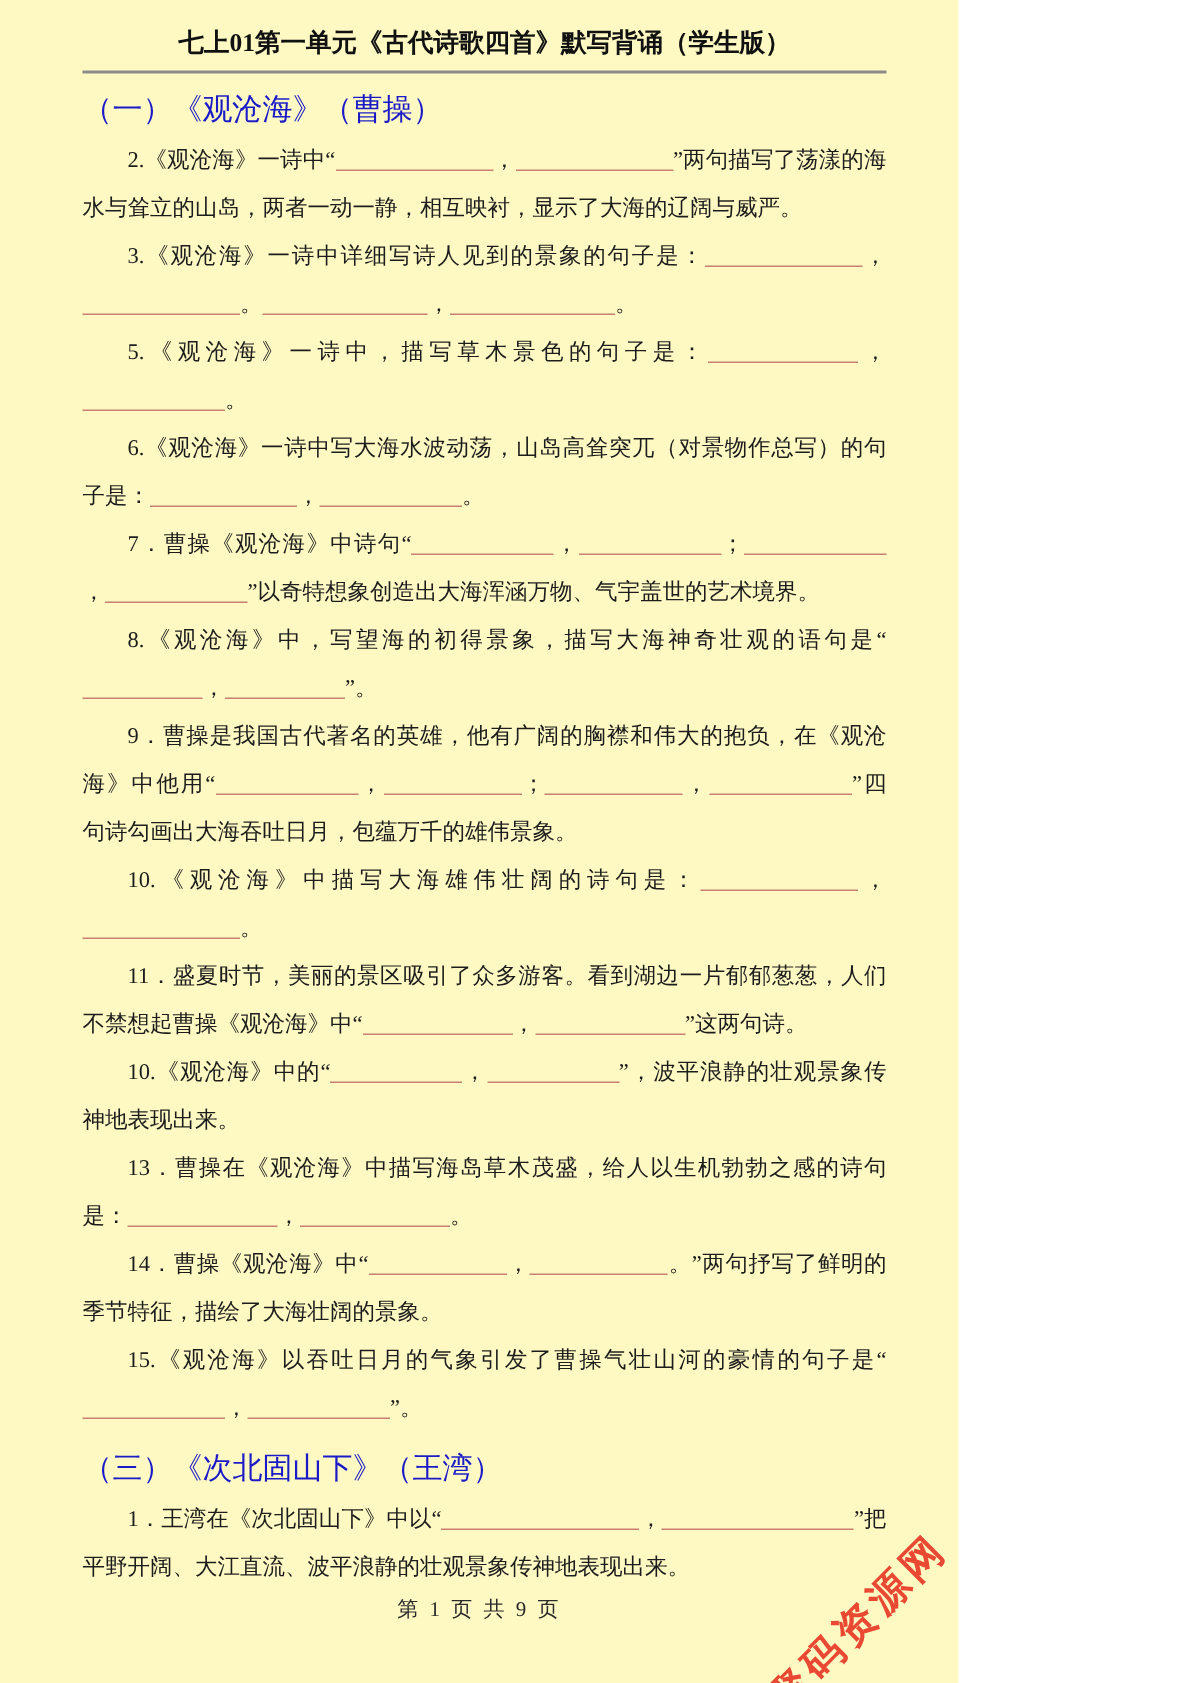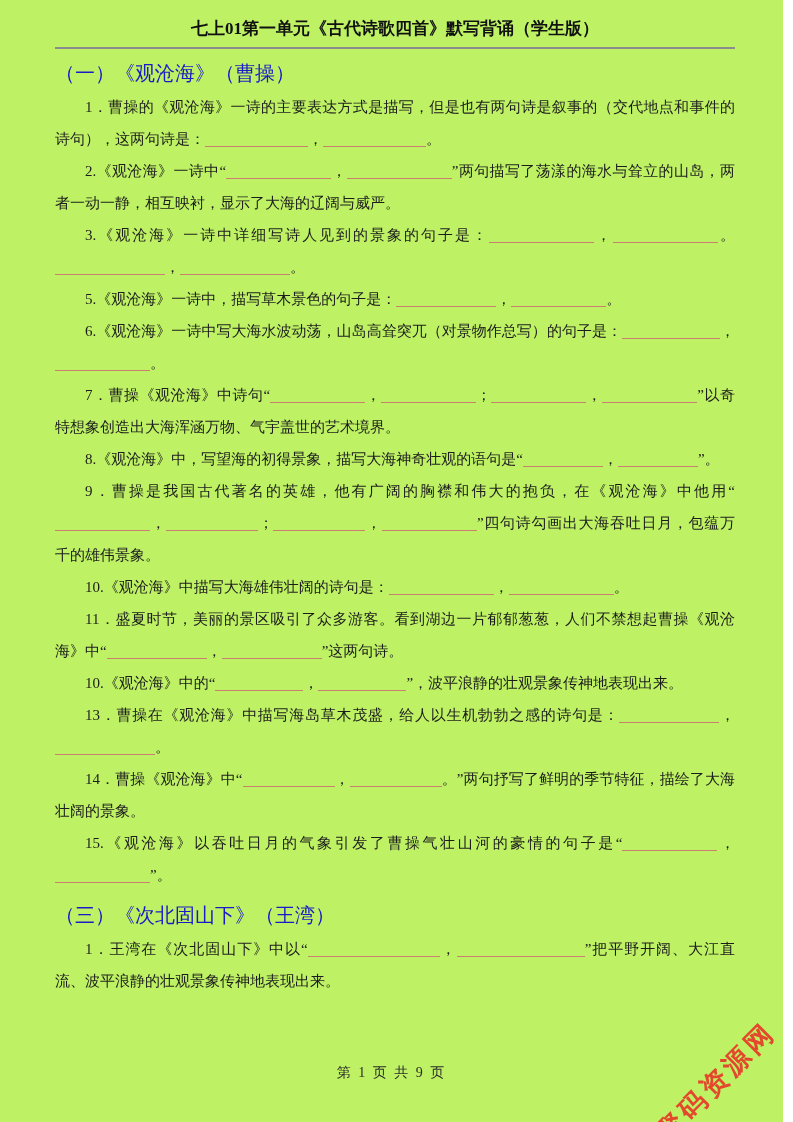--- a/index.html
+++ b/index.html
@@ -1,21 +1,21 @@
 <!DOCTYPE html>
 <html style="--heading-blue: #1a1ac8; --blank-color: #c97f72; --watermark-red: #e83a28; --rule-gray: #8c8c8c;"><head>
 <meta charset="utf-8">
 <style>
   html, body { margin: 0; padding: 0; background: #ffffff; }
   .page {
     position: relative;
-    width: 783px;
+    width: 639px;
     height: 1122px;
     box-sizing: border-box;
-    background: #bef264;
+    background: #fef9c3;
     padding: 16px 48px 0 55px;
     overflow: hidden;
     font-family: "Liberation Serif", "DejaVu Serif", serif;
     color: #1a1a1a;
   }
   .doc-title {
     margin: 0;
     text-align: center;
     font-size: 17px;
     font-weight: bold;
@@ -77,21 +77,20 @@
   }
 </style>
 </head>
 <body>
 
 <div class="page">
   <h1 class="doc-title">七上01第一单元《古代诗歌四首》默写背诵（学生版）</h1>
   <hr class="title-rule">
   <main id="content">
       <h2 class="section-heading">（一）《观沧海》（曹操）</h2>
-      <p class="question"><span>1．曹操的《观沧海》一诗的主要表达方式是描写，但是也有两句诗是叙事的（交代地点和事件的诗句），这两句诗是：</span><span class="blank" style="width: 103px;"></span><span>，</span><span class="blank" style="width: 103px;"></span><span>。</span></p>
       <p class="question"><span>2.《观沧海》一诗中“</span><span class="blank" style="width: 105px;"></span><span>，</span><span class="blank" style="width: 105px;"></span><span>”两句描写了荡漾的海水与耸立的山岛，两者一动一静，相互映衬，显示了大海的辽阔与威严。</span></p>
       <p class="question"><span>3.《观沧海》一诗中详细写诗人见到的景象的句子是：</span><span class="blank" style="width: 105px;"></span><span>，</span><span class="blank" style="width: 105px;"></span><span>。</span><span class="blank" style="width: 110px;"></span><span>，</span><span class="blank" style="width: 110px;"></span><span>。</span></p>
       <p class="question"><span>5.《观沧海》一诗中，描写草木景色的句子是：</span><span class="blank" style="width: 100px;"></span><span>，</span><span class="blank" style="width: 95px;"></span><span>。</span></p>
       <p class="question"><span>6.《观沧海》一诗中写大海水波动荡，山岛高耸突兀（对景物作总写）的句子是：</span><span class="blank" style="width: 98px;"></span><span>，</span><span class="blank" style="width: 95px;"></span><span>。</span></p>
       <p class="question"><span>7．曹操《观沧海》中诗句“</span><span class="blank" style="width: 95px;"></span><span>，</span><span class="blank" style="width: 95px;"></span><span>；</span><span class="blank" style="width: 95px;"></span><span>，</span><span class="blank" style="width: 95px;"></span><span>”以奇特想象创造出大海浑涵万物、气宇盖世的艺术境界。</span></p>
       <p class="question"><span>8.《观沧海》中，写望海的初得景象，描写大海神奇壮观的语句是“</span><span class="blank" style="width: 80px;"></span><span>，</span><span class="blank" style="width: 80px;"></span><span>”。</span></p>
       <p class="question"><span>9．曹操是我国古代著名的英雄，他有广阔的胸襟和伟大的抱负，在《观沧海》中他用“</span><span class="blank" style="width: 95px;"></span><span>，</span><span class="blank" style="width: 92px;"></span><span>；</span><span class="blank" style="width: 92px;"></span><span>，</span><span class="blank" style="width: 95px;"></span><span>”四句诗勾画出大海吞吐日月，包蕴万千的雄伟景象。</span></p>
       <p class="question"><span>10.《观沧海》中描写大海雄伟壮阔的诗句是：</span><span class="blank" style="width: 105px;"></span><span>，</span><span class="blank" style="width: 105px;"></span><span>。</span></p>
       <p class="question"><span>11．盛夏时节，美丽的景区吸引了众多游客。看到湖边一片郁郁葱葱，人们不禁想起曹操《观沧海》中“</span><span class="blank" style="width: 100px;"></span><span>，</span><span class="blank" style="width: 100px;"></span><span>”这两句诗。</span></p>
       <p class="question"><span>10.《观沧海》中的“</span><span class="blank" style="width: 88px;"></span><span>，</span><span class="blank" style="width: 88px;"></span><span>”，波平浪静的壮观景象传神地表现出来。</span></p>

